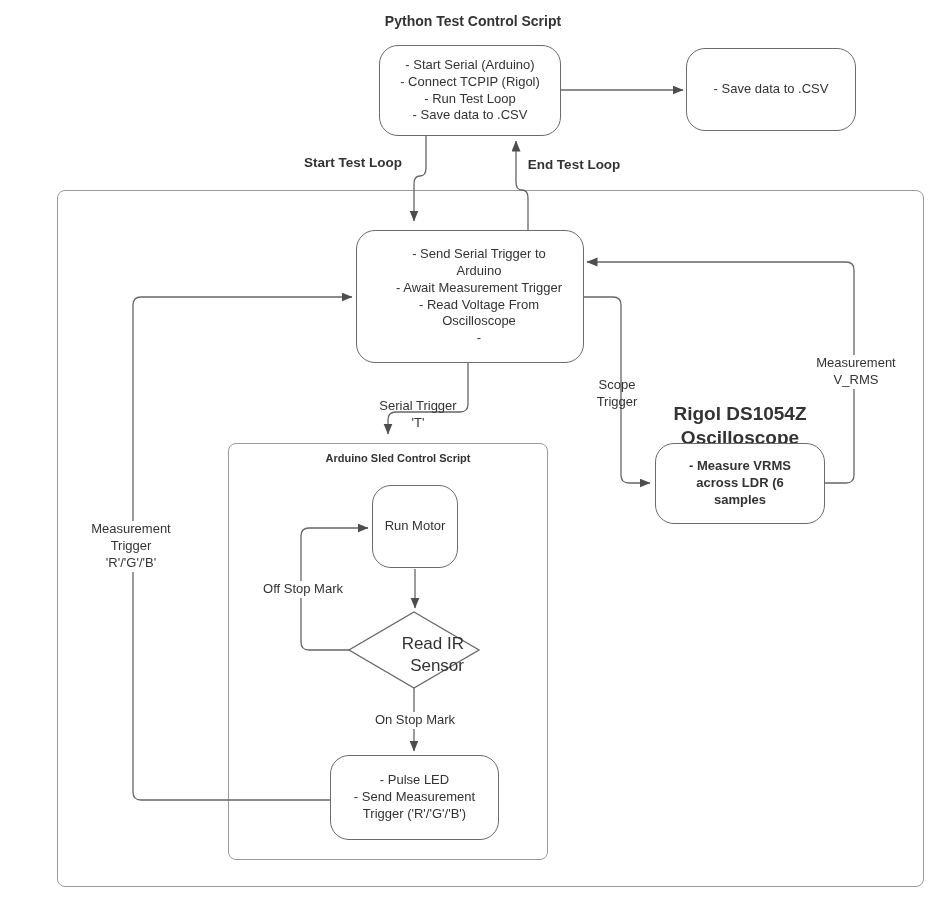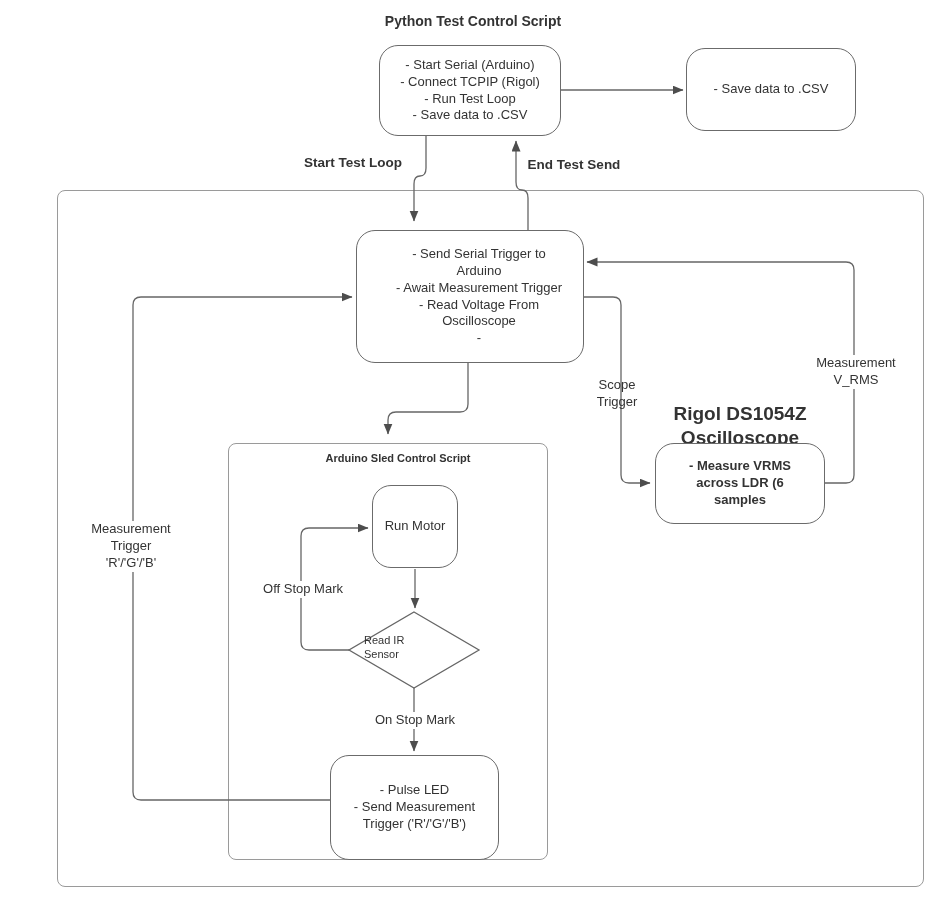--- a/index.html
+++ b/index.html
@@ -24,21 +24,21 @@
     position:absolute;text-align:center;font-size:14px;font-weight:bold;color:#333333;
     white-space:pre-line;line-height:1.25;z-index:3;
   }
   .edge-label{
     position:absolute;text-align:center;font-size:13px;line-height:1.3;color:#333333;
     white-space:pre-line;z-index:4;
   }
   .edge-label.bg{background:#ffffff;}
   .edge-label.bold{font-weight:bold;font-size:13.5px;}
   .diamond-label{
-    position:absolute;text-align:left;font-size:11px;line-height:1.3;color:#333333;
+    position:absolute;text-align:right;font-size:17px;line-height:1.3;color:#333333;
     white-space:pre-line;z-index:4;
   }
 </style>
 </head>
 <body>
 
 <div class="canvas">
 
   <div class="container-box" style="left:41px;top:190px;width:865px;height:695px;"></div>
   <div class="container-box" style="left:212px;top:443px;width:318px;height:415px;"></div>
@@ -74,31 +74,33 @@
 - Run Test Loop
 - Save data to .CSV</div>
   <div class="node" style="left:670px;top:48px;width:170px;height:83px;">- Save data to .CSV</div>
   <div class="node" style="left:340px;top:230px;width:228px;height:133px;padding-left:24px;">- Send Serial Trigger to
 Arduino
 - Await Measurement Trigger
 - Read Voltage From
 Oscilloscope
 -</div>
   <div class="node" style="left:356px;top:485px;width:86px;height:83px;">Run Motor</div>
-  <div class="node" style="left:314px;top:755px;width:169px;height:105px;">- Pulse LED
+  <div class="node" style="left:314px;top:755px;width:169px;height:85px;">- Pulse LED
 - Send Measurement
 Trigger ('R'/'G'/'B')</div>
   <div class="node" style="left:639px;top:443px;width:170px;height:81px;font-weight:bold;">- Measure VRMS
 across LDR (6
 samples</div>
   <div class="diamond-label" style="left:348px;top:633px;width:100px;">Read IR
 Sensor</div>
 
   <div class="edge-label bold" style="left:267px;top:154px;width:140px;">Start Test Loop</div>
-  <div class="edge-label bold" style="left:488px;top:156px;width:140px;">End Test Send</div>
+  <div class="edge-label bold" style="left:488px;top:156px;width:140px;">End Test Loop</div>
+  <div class="edge-label" style="left:342px;top:398px;width:120px;">Serial Trigger
+'T'</div>
   <div class="edge-label" style="left:565px;top:377px;width:72px;">Scope
 Trigger</div>
   <div class="edge-label bg" style="left:785px;top:355px;width:110px;">Measurement
 V_RMS</div>
   <div class="edge-label bg" style="left:63px;top:521px;width:104px;">Measurement
 Trigger
 'R'/'G'/'B'</div>
   <div class="edge-label bg" style="left:237px;top:581px;width:100px;">Off Stop Mark</div>
   <div class="edge-label bg" style="left:350px;top:712px;width:98px;">On Stop Mark</div>
 

